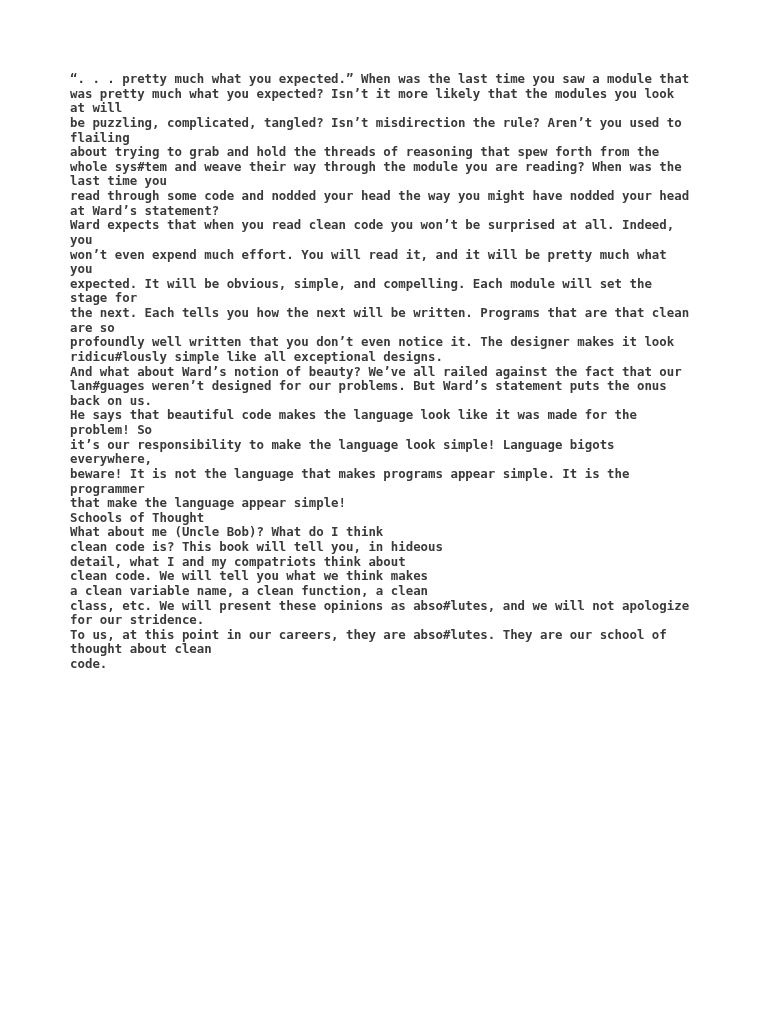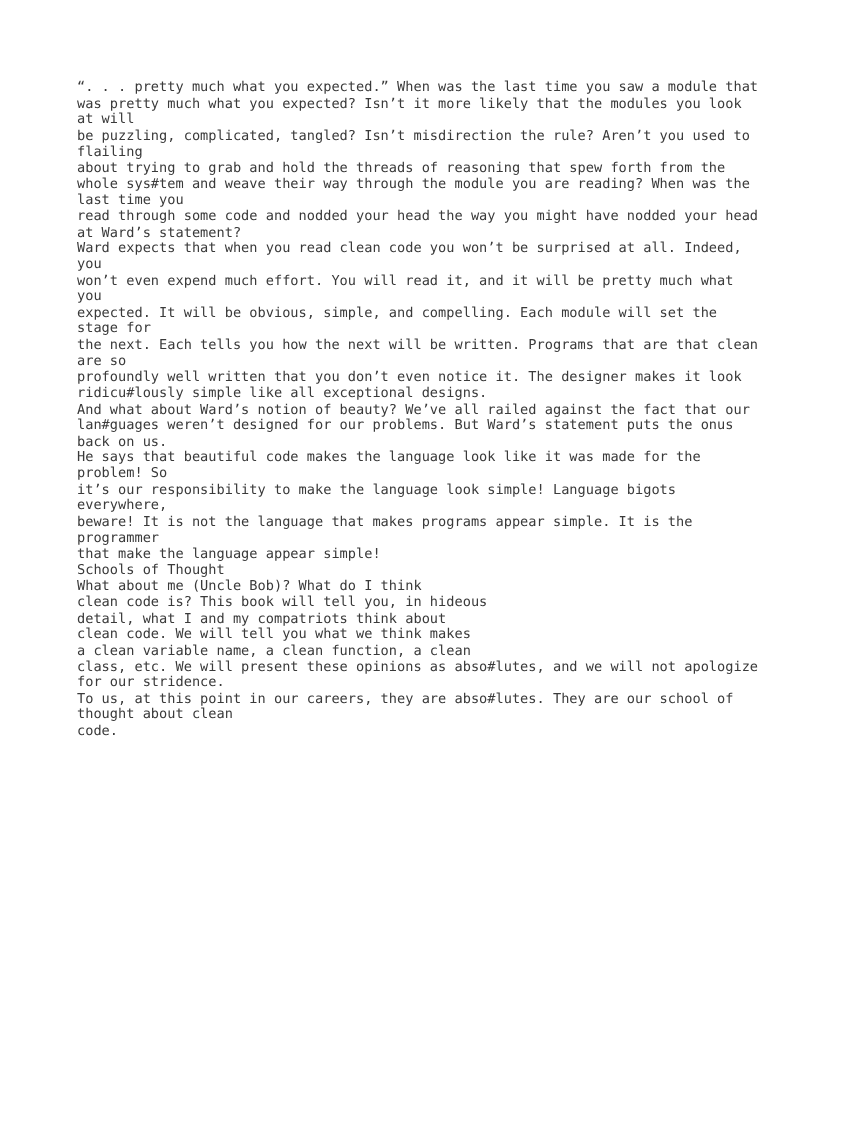--- a/index.html
+++ b/index.html
@@ -21,20 +21,21 @@
     top: 72px;
     width: 660px;
     font-size: 12.4px;
     line-height: 14.63px;
     color: #3a3a3a;
     white-space: pre;
     letter-spacing: 0;
   }
   .text-line {
     height: 14.63px;
+    font-weight: bold;
   }
 </style>
 </head>
 <body>
 
 <div class="page">
   <div class="text-block" id="text-block" style="color: rgb(58, 58, 58);"><div class="text-line">“. . . pretty much what you expected.” When was the last time you saw a module that</div><div class="text-line">was pretty much what you expected? Isn’t it more likely that the modules you look</div><div class="text-line">at will</div><div class="text-line">be puzzling, complicated, tangled? Isn’t misdirection the rule? Aren’t you used to</div><div class="text-line">flailing</div><div class="text-line">about trying to grab and hold the threads of reasoning that spew forth from the</div><div class="text-line">whole sys#tem and weave their way through the module you are reading? When was the</div><div class="text-line">last time you</div><div class="text-line">read through some code and nodded your head the way you might have nodded your head</div><div class="text-line">at Ward’s statement?</div><div class="text-line">Ward expects that when you read clean code you won’t be surprised at all. Indeed,</div><div class="text-line">you</div><div class="text-line">won’t even expend much effort. You will read it, and it will be pretty much what</div><div class="text-line">you</div><div class="text-line">expected. It will be obvious, simple, and compelling. Each module will set the</div><div class="text-line">stage for</div><div class="text-line">the next. Each tells you how the next will be written. Programs that are that clean</div><div class="text-line">are so</div><div class="text-line">profoundly well written that you don’t even notice it. The designer makes it look</div><div class="text-line">ridicu#lously simple like all exceptional designs.</div><div class="text-line">And what about Ward’s notion of beauty? We’ve all railed against the fact that our</div><div class="text-line">lan#guages weren’t designed for our problems. But Ward’s statement puts the onus</div><div class="text-line">back on us.</div><div class="text-line">He says that beautiful code makes the language look like it was made for the</div><div class="text-line">problem! So</div><div class="text-line">it’s our responsibility to make the language look simple! Language bigots</div><div class="text-line">everywhere,</div><div class="text-line">beware! It is not the language that makes programs appear simple. It is the</div><div class="text-line">programmer</div><div class="text-line">that make the language appear simple!</div><div class="text-line">Schools of Thought</div><div class="text-line">What about me (Uncle Bob)? What do I think</div><div class="text-line">clean code is? This book will tell you, in hideous</div><div class="text-line">detail, what I and my compatriots think about</div><div class="text-line">clean code. We will tell you what we think makes</div><div class="text-line">a clean variable name, a clean function, a clean</div><div class="text-line">class, etc. We will present these opinions as abso#lutes, and we will not apologize</div><div class="text-line">for our stridence.</div><div class="text-line">To us, at this point in our careers, they are abso#lutes. They are our school of</div><div class="text-line">thought about clean</div><div class="text-line">code.</div></div>
 </div>
 
 </body></html>

